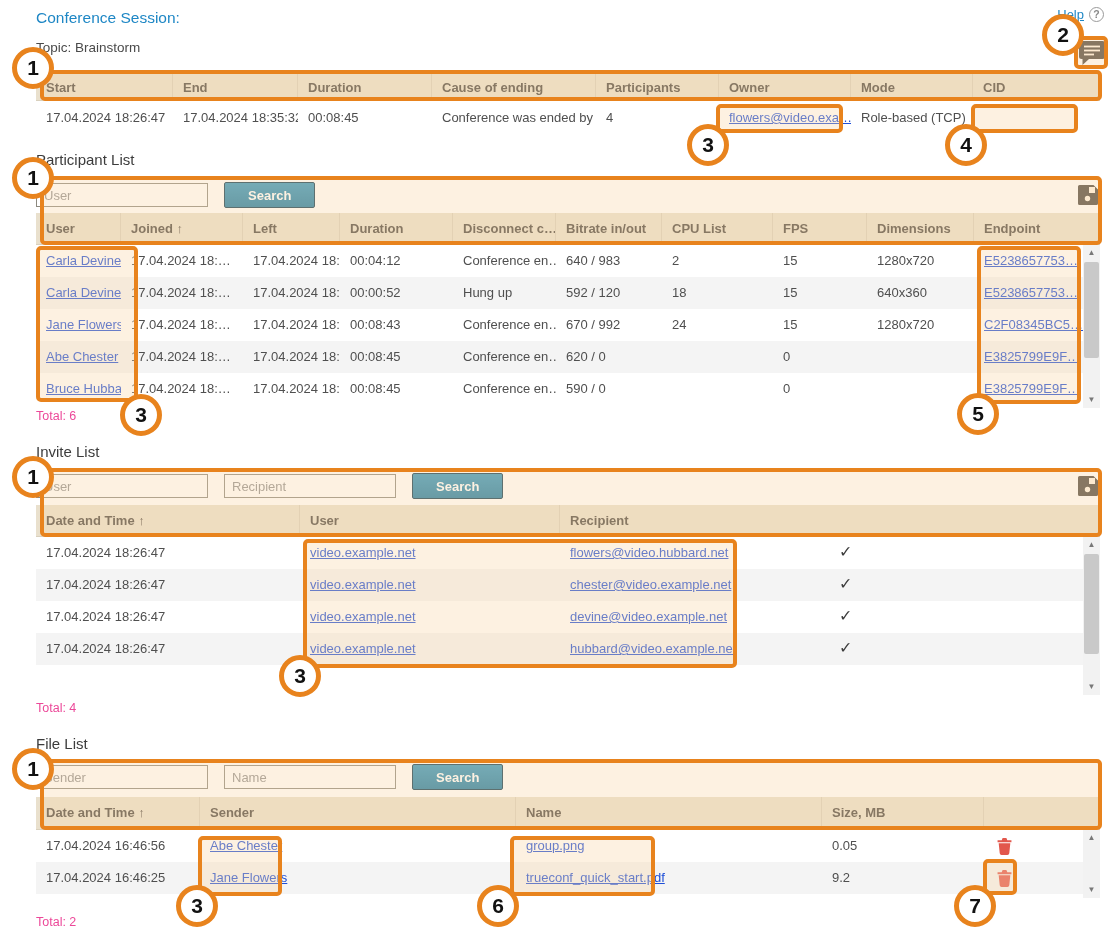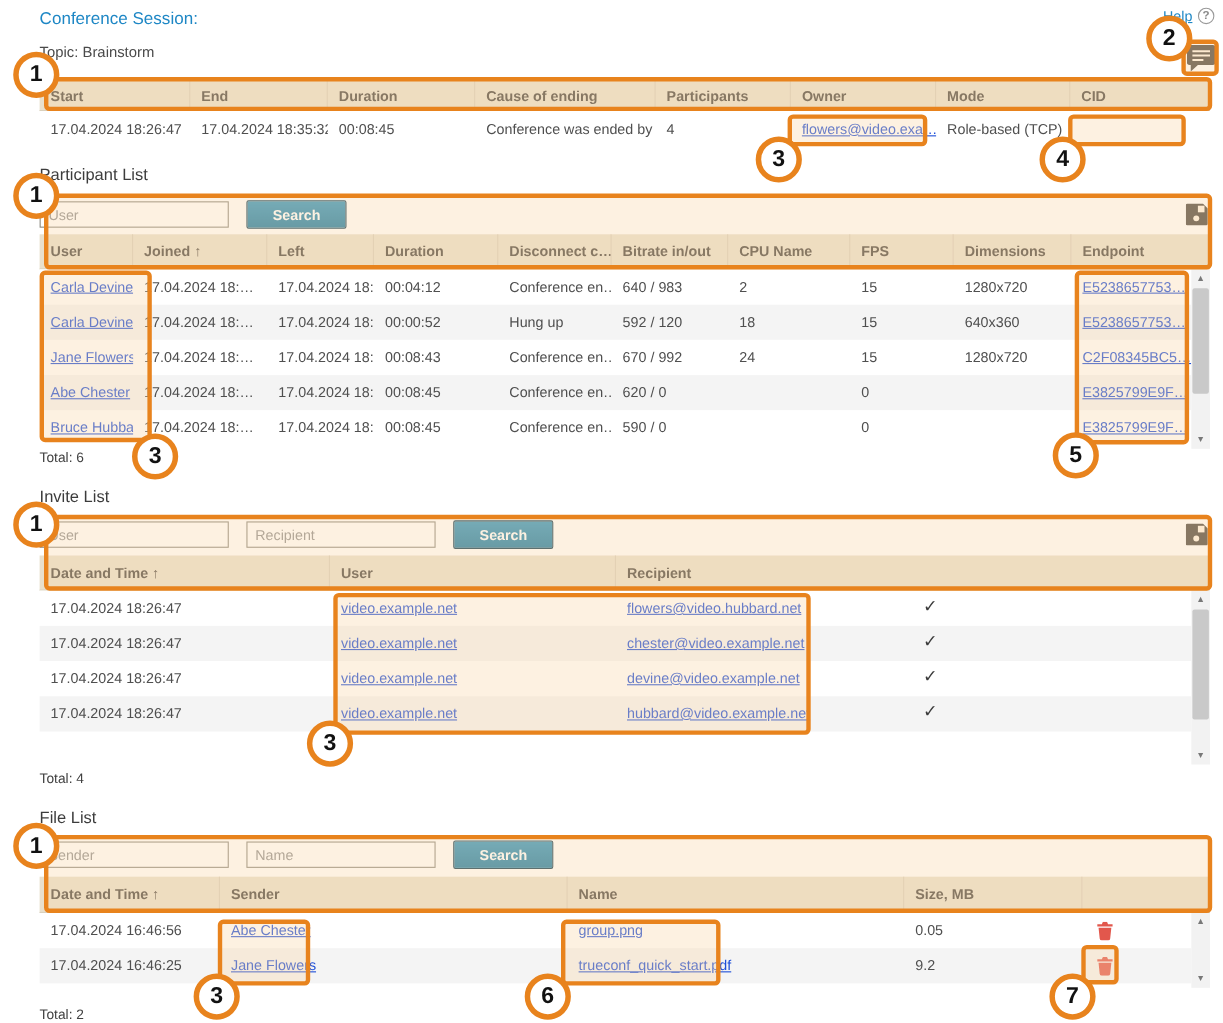--- a/index.html
+++ b/index.html
@@ -51,21 +51,21 @@
   .rows.full { width:1064px; }
   .tr { height:32px; background:#fff; }
   .tr.tall { height:34px; }
   .tr.alt { background:#f4f4f4; }
   .cell { line-height:32px; padding:0 10px; white-space:nowrap; overflow:hidden; color:#4f4f4f; }
   .tall .cell { line-height:34px; }
   a.link { color:#1d4ed8; text-decoration:underline; cursor:pointer; }
   .check-cell { padding-left:15px; font-size:16px; color:#3c3c3c; line-height:30px; }
   .icon-cell { display:flex; align-items:center; padding-left:13px; }
 
-  .total { left:36px; font-size:12.5px; color:#404040; }
+  .total { left:36px; font-size:12.5px; color:#ec4899; }
 
   
   .vscroll { position:absolute; right:0; top:0; height:100%; width:17px; background:#f2f2f2; }
   .sarrow { position:absolute; left:0; width:17px; height:16px; line-height:16px; text-align:center;
             font-size:8px; color:#787878; cursor:pointer; }
   .sarrow.down { bottom:0; }
   .sthumb { position:absolute; left:1px; width:15px; background:#c9c9c9; border-radius:2px; cursor:pointer; }
 
   
   .ann { position:absolute; pointer-events:none; }
@@ -136,21 +136,21 @@
       </svg>
     </div>
   </div>
   <div class="abs thead part-grid" style="top:213px;height:32px;">
     <div class="hc">User</div>
     <div class="hc">Joined ↑</div>
     <div class="hc">Left</div>
     <div class="hc">Duration</div>
     <div class="hc">Disconnect c…</div>
     <div class="hc">Bitrate in/out</div>
-    <div class="hc">CPU Name</div>
+    <div class="hc">CPU List</div>
     <div class="hc">FPS</div>
     <div class="hc">Dimensions</div>
     <div class="hc">Endpoint</div>
   </div>
   <div class="abs tbody" style="top:245px;height:163px;">
     <div class="rows">
 
     <div class="tr part-grid">
           <span class="cell"><a class="link">Carla Devine</a></span>
           <span class="cell">17.04.2024 18:…</span>

